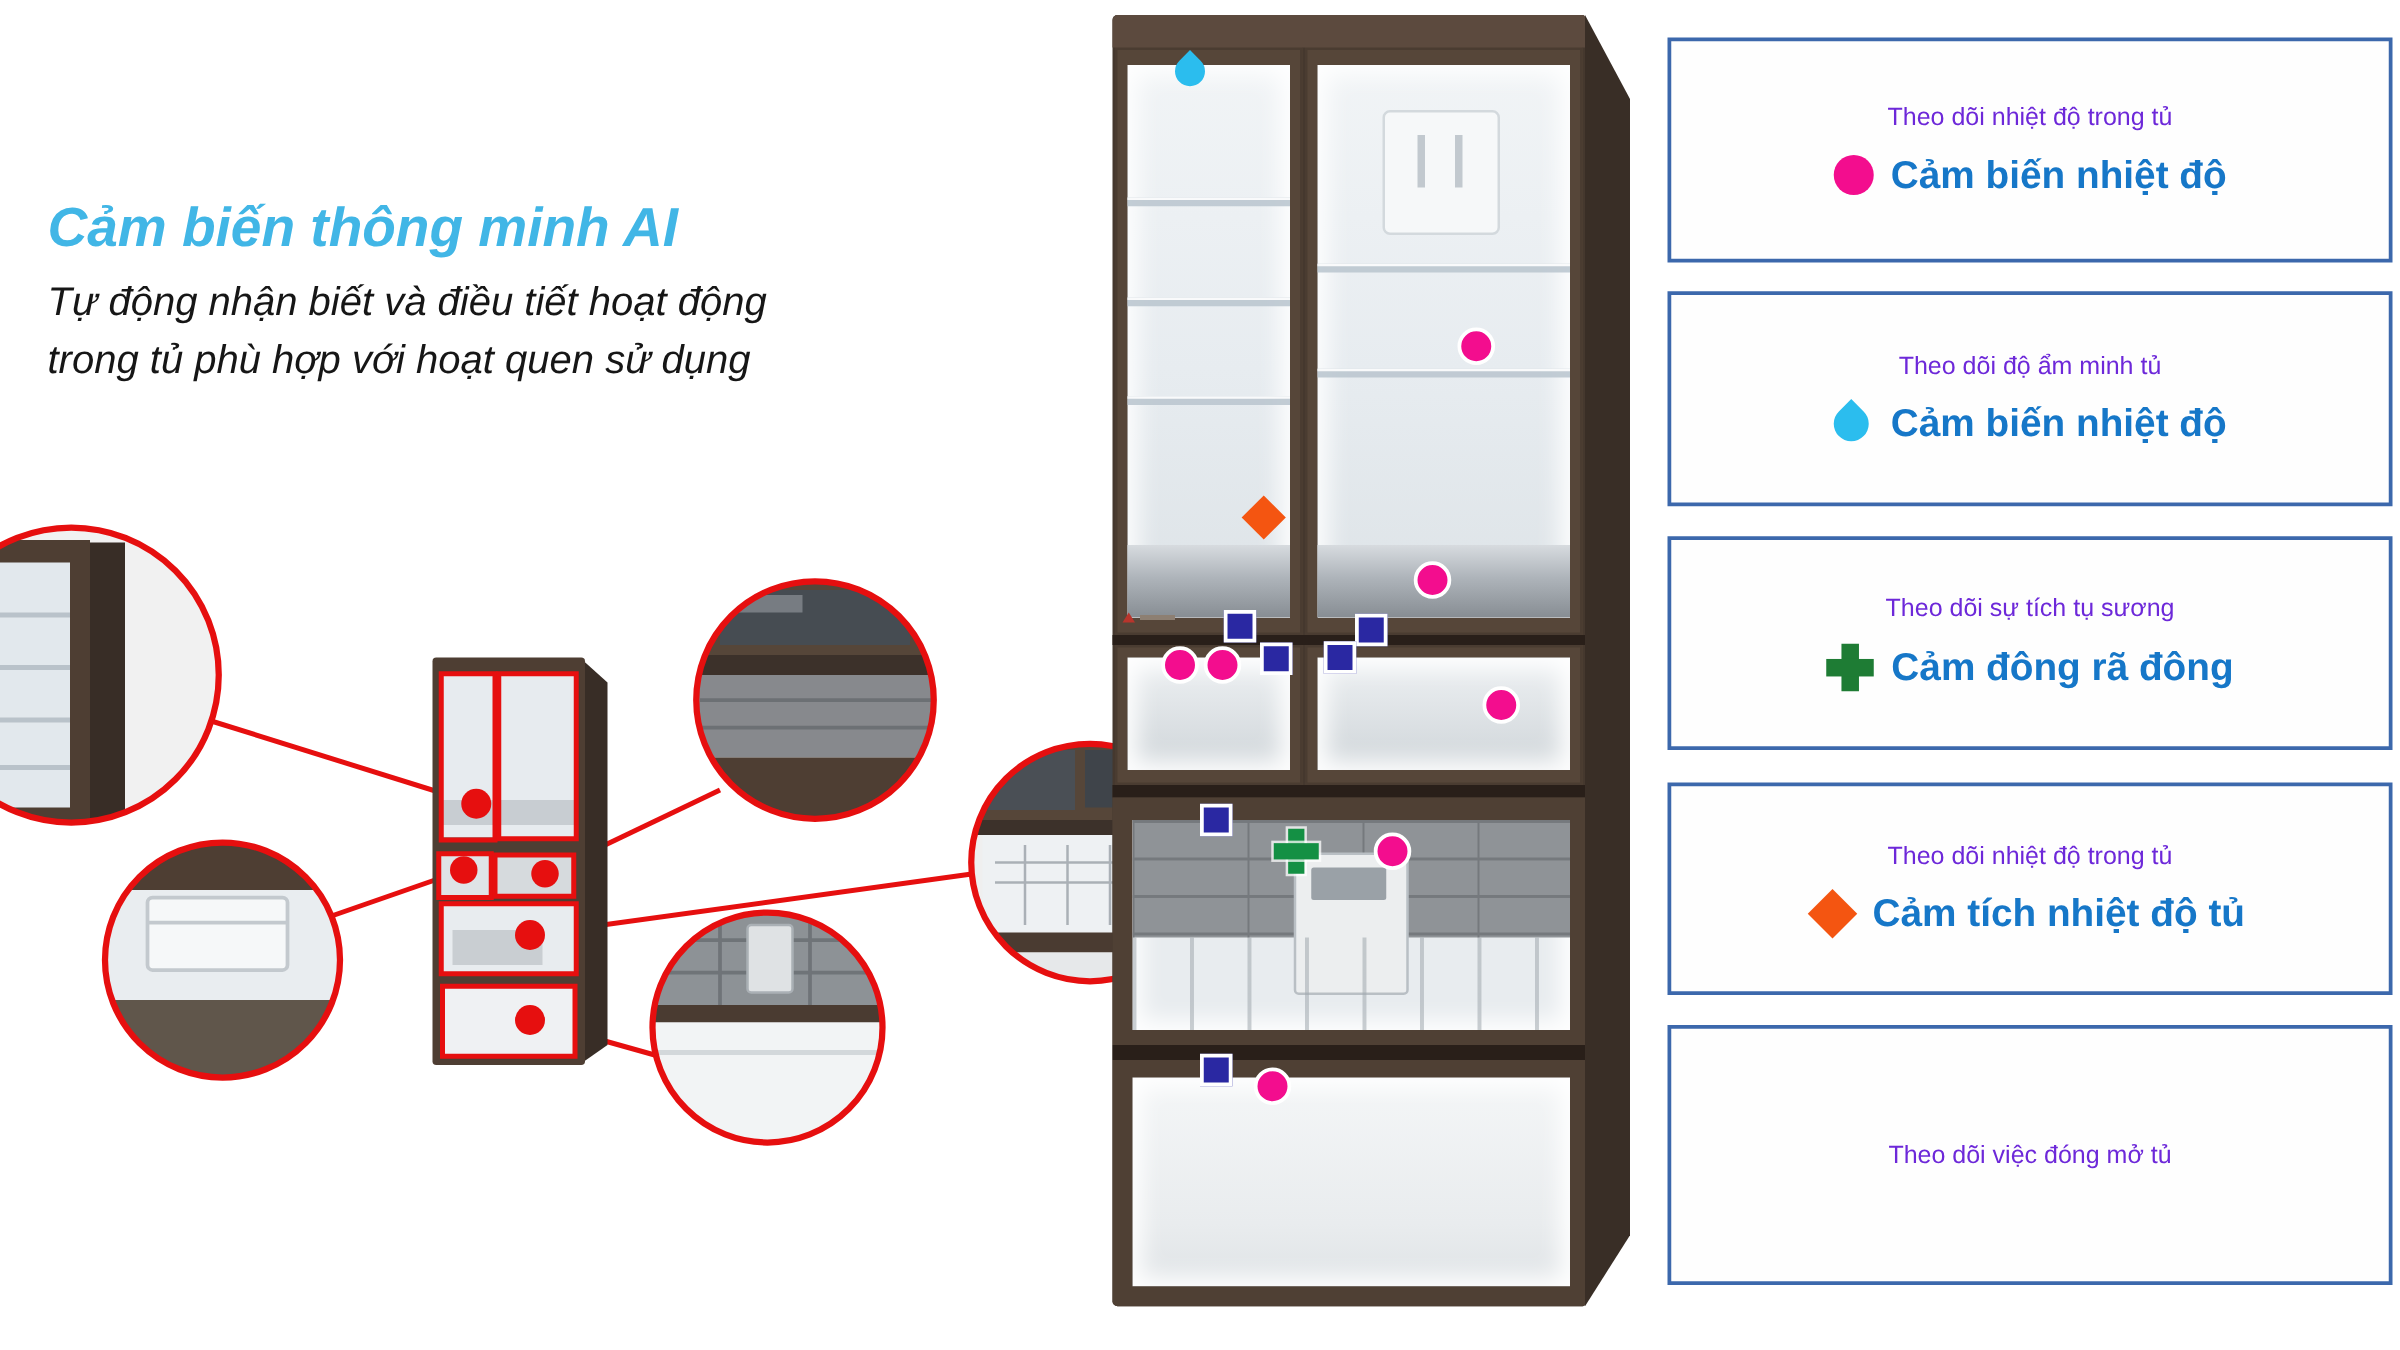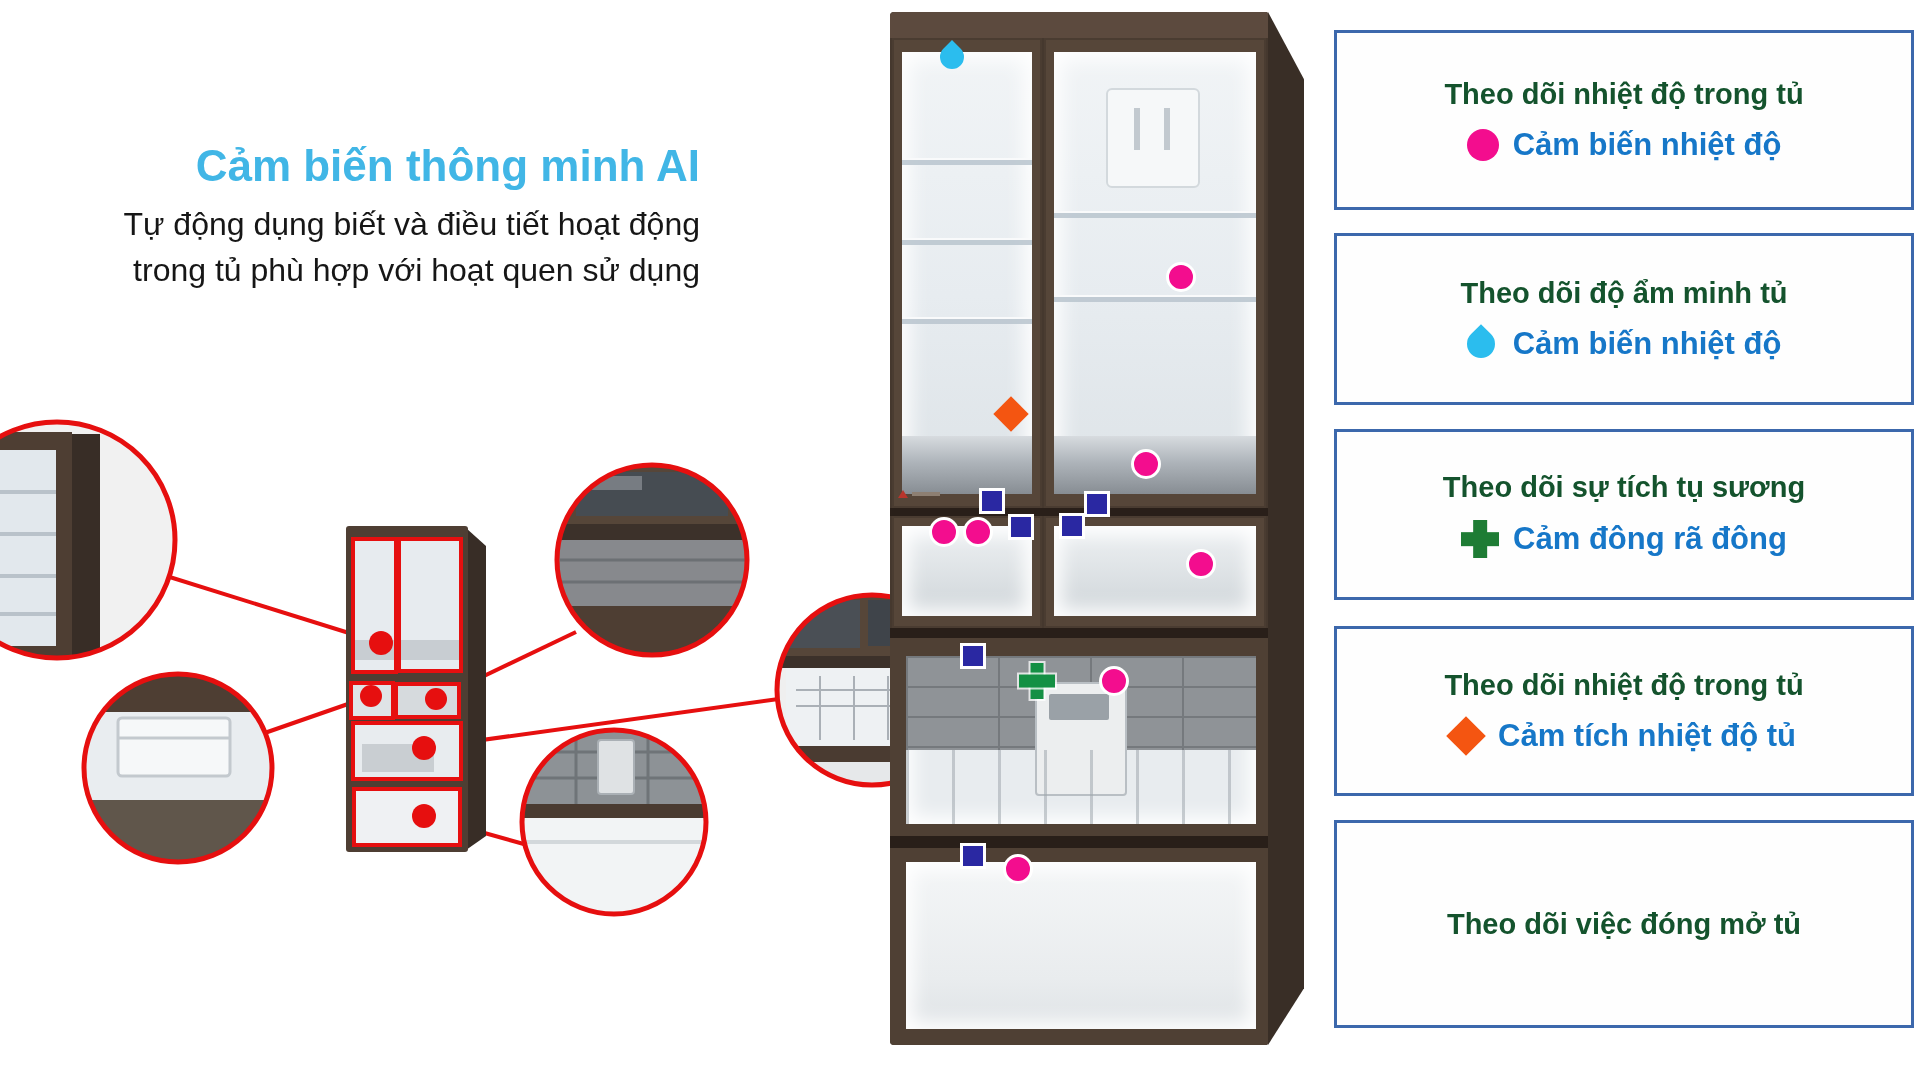--- a/index.html
+++ b/index.html
@@ -1,20 +1,20 @@
 <!DOCTYPE html>
 <html><head>
 <meta charset="utf-8">
 <style>
   html,body{margin:0;padding:0;background:#fff;}
   .canvas{position:relative;width:1920px;height:1080px;overflow:hidden;background:#fff;
           font-family:"Liberation Sans","DejaVu Sans",sans-serif;}
 
   
-  .intro{position:absolute;left:38px;top:141px;width:662px;text-align:right;z-index:3;}
+  .intro{position:absolute;left:38px;top:158px;width:662px;text-align:left;z-index:3;font-style:italic;}
   .intro h1{margin:0 0 10px 0;font-size:44px;font-weight:bold;color:#41b6e6;letter-spacing:0;}
   .intro p{margin:0;font-size:32px;line-height:1.45;color:#161616;}
 
   
   .cluster{position:absolute;left:0;top:0;width:1920px;height:1080px;z-index:1;}
 
   
   .fridge{position:absolute;left:0;top:0;width:1920px;height:1080px;z-index:2;pointer-events:none;}
   .f-side{position:absolute;left:1268px;top:12px;width:36px;height:1033px;background:#392e26;
           clip-path:polygon(0 0,100% 6.5%,100% 94.5%,0 100%);}
@@ -75,39 +75,39 @@
   .m-cross::after{content:"";position:absolute;top:50%;left:0;height:36%;width:100%;
                   transform:translateY(-50%);background:#149044;box-shadow:0 0 0 2px rgba(255,255,255,.75);}
 
   
   .legend{position:absolute;left:0;top:0;width:1920px;height:1080px;z-index:3;}
   .lbox{position:absolute;left:1334px;width:580px;border:3px solid #3c68ac;background:#fefefe;
         box-sizing:border-box;display:flex;flex-direction:column;align-items:center;
         justify-content:center;gap:16px;}
   .lb1{top:30px;height:180px;} .lb2{top:233px;height:172px;} .lb3{top:429px;height:171px;text-align:right;}
   .lb4{top:626px;height:170px;} .lb5{top:820px;height:208px;}
-  .lbox-title{font-size:29px;color:#14532d;font-weight:bold;}
+  .lbox-title{font-size:20px;color:#6d28d9;}
   .lbox-row{display:flex;align-items:center;font-size:31px;font-weight:bold;color:#1677c8;}
   .lbox .marker{position:relative;transform:none;margin-right:14px;flex:none;}
   .lbox .m-circle{width:32px;height:32px;border:none;}
   .lbox .m-square{width:30px;height:30px;border:none;}
   .lbox .m-diamond{width:28px;height:28px;transform:rotate(45deg);margin-right:18px;}
   .lbox .m-droplet{width:28px;height:28px;transform:rotate(45deg);margin-right:18px;}
   .lbox .m-cross{width:38px;height:38px;}
   .lbox .m-cross::before,.lbox .m-cross::after{background:#1e7c34;box-shadow:none;}
 </style>
 </head>
 <body>
 
 <div class="canvas">
 
   <div class="intro">
     <h1>Cảm biến thông minh AI</h1>
     <p>
-      <span>Tự động dụng biết và điều tiết hoạt động</span><br>
+      <span>Tự động nhận biết và điều tiết hoạt động</span><br>
       <span>trong tủ phù hợp với hoạt quen sử dụng</span>
     </p>
   </div>
 
   <svg class="cluster" viewBox="0 0 1920 1080">
     <defs>
       <clipPath id="c1">
           <circle cx="57" cy="540" r="118"></circle>
         </clipPath>
       <clipPath id="c2">

